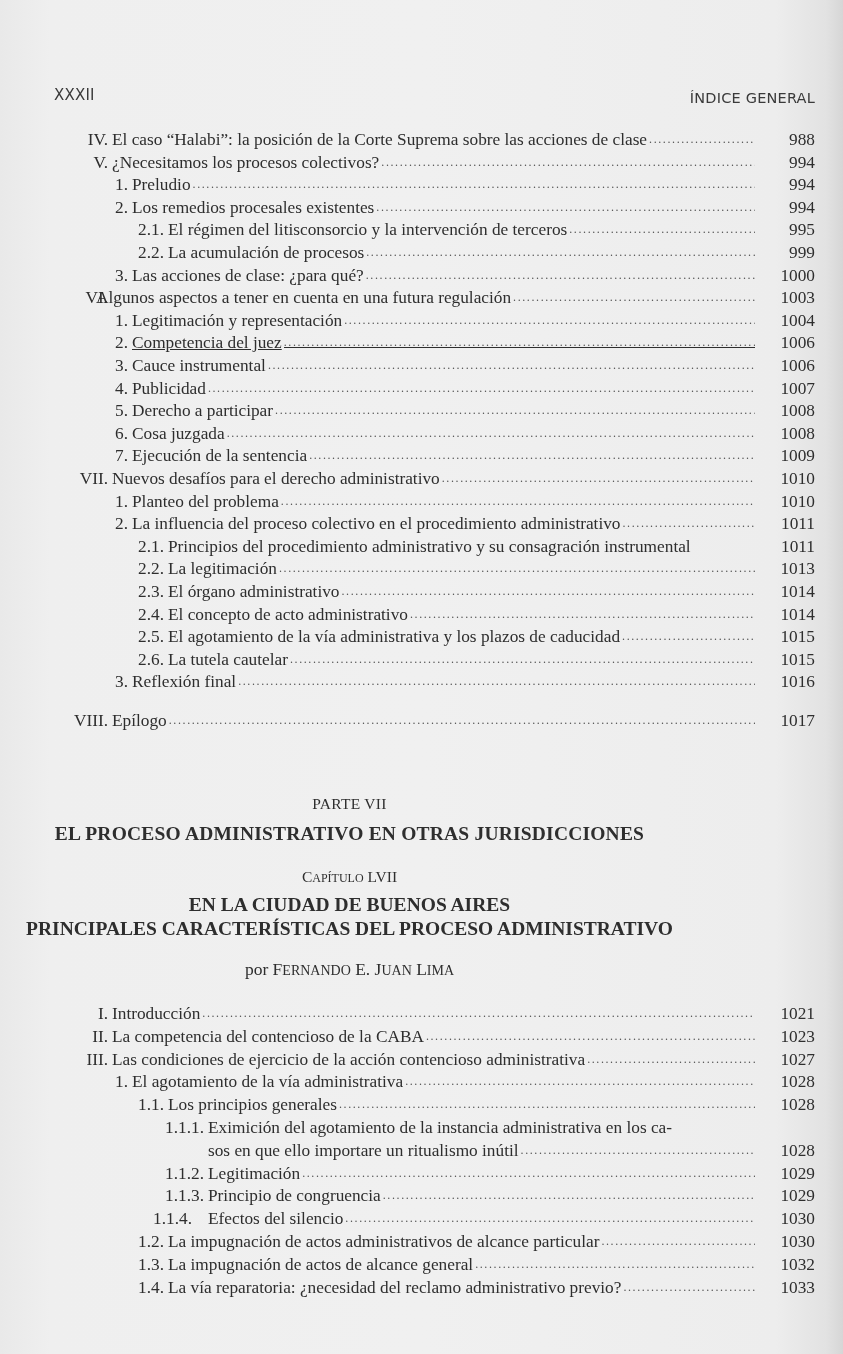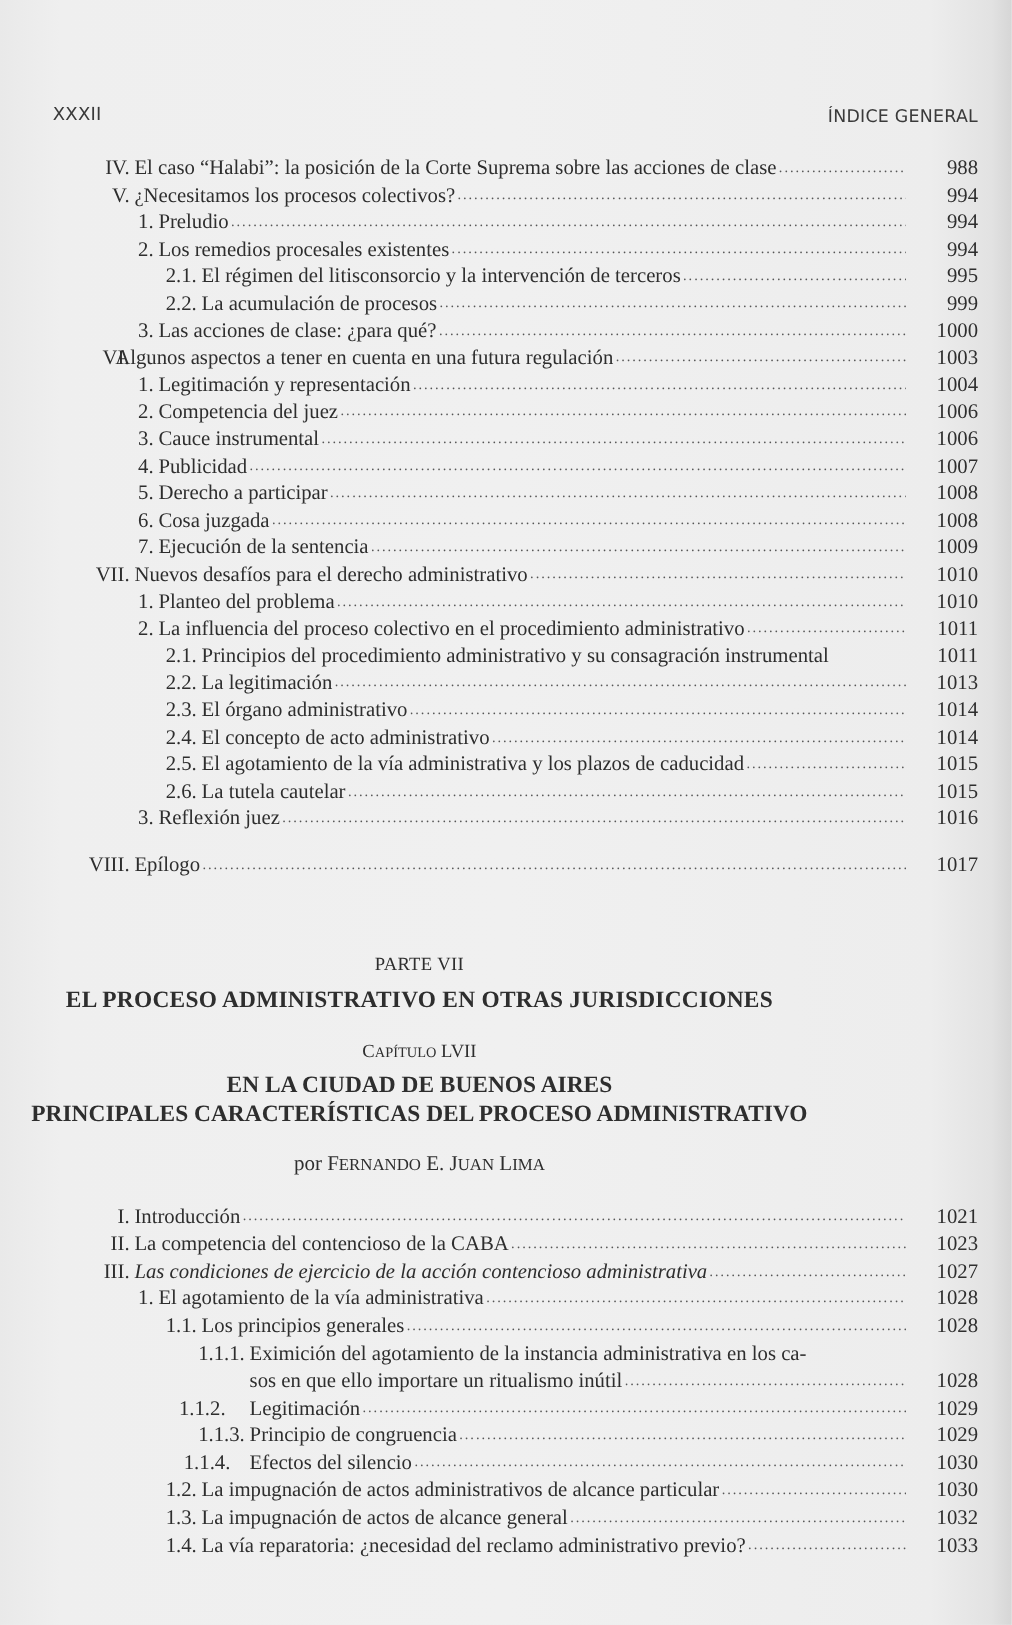--- a/index.html
+++ b/index.html
@@ -18,21 +18,21 @@
     .page {
       position: absolute;
       left: 0; top: 0;
       width: 843px;
       height: 1354px;
       background: linear-gradient(90deg, #e9e9e9 0%, #efefef 6%, #f0f0f0 50%, #ededed 92%, #e2e2e2 98%, #d6d6d6 100%);
     }
     .running-head {
       position: absolute;
       top: 86px;
-      left: 44px;
+      left: 54px;
       right: 28px;
       height: 20px;
       font-family: "DejaVu Sans", "Liberation Sans", sans-serif;
       font-size: 15px;
       color: #3a3a3a;
       letter-spacing: 0.2px;
     }
     .running-head .folio { position: absolute; left: 0; top: 0; }
     .running-head .title { position: absolute; right: 0; top: 4px; font-size: 14.5px; }
 
@@ -176,21 +176,21 @@
       <div class="toc-row" style="top: 308.8px;">
         <span class="num" style="right: 715px;">1.</span>
         <span class="text-wrap" style="left: 132px;">
           <span class="label">Legitimación y representación</span>
           <span class="dots"></span>
         </span>
         <span class="page-no">1004</span>
       </div>
       <div class="toc-row" style="top: 331.4px;">
         <span class="num" style="right: 715px;">2.</span>
-        <span class="text-wrap" style="left: 132px;">
+        <span class="text-wrap" style="left: 132px; text-decoration: underline;">
           <span class="label">Competencia del juez</span>
           <span class="dots"></span>
         </span>
         <span class="page-no">1006</span>
       </div>
       <div class="toc-row" style="top: 354px;">
         <span class="num" style="right: 715px;">3.</span>
         <span class="text-wrap" style="left: 132px;">
           <span class="label">Cauce instrumental</span>
           <span class="dots"></span>
@@ -297,21 +297,21 @@
         <span class="num" style="right: 679px;">2.6.</span>
         <span class="text-wrap" style="left: 168px;">
           <span class="label">La tutela cautelar</span>
           <span class="dots"></span>
         </span>
         <span class="page-no">1015</span>
       </div>
       <div class="toc-row" style="top: 670.4px;">
         <span class="num" style="right: 715px;">3.</span>
         <span class="text-wrap" style="left: 132px;">
-          <span class="label">Reflexión juez</span>
+          <span class="label">Reflexión final</span>
           <span class="dots"></span>
         </span>
         <span class="page-no">1016</span>
       </div>
       <div class="toc-row" style="top: 709px;">
         <span class="num" style="right: 735px;">VIII.</span>
         <span class="text-wrap" style="left: 112px;">
           <span class="label">Epílogo</span>
           <span class="dots"></span>
         </span>
@@ -343,21 +343,21 @@
       <div class="toc-row" style="top: 1024.8px;">
         <span class="num" style="right: 735px;">II.</span>
         <span class="text-wrap" style="left: 112px;">
           <span class="label">La competencia del contencioso de la CABA</span>
           <span class="dots"></span>
         </span>
         <span class="page-no">1023</span>
       </div>
       <div class="toc-row" style="top: 1047.6px;">
         <span class="num" style="right: 735px;">III.</span>
-        <span class="text-wrap" style="left: 112px; font-style: italic;">
+        <span class="text-wrap" style="left: 112px;">
           <span class="label">Las condiciones de ejercicio de la acción contencioso administrativa</span>
           <span class="dots"></span>
         </span>
         <span class="page-no">1027</span>
       </div>
       <div class="toc-row" style="top: 1070.4px;">
         <span class="num" style="right: 715px;">1.</span>
         <span class="text-wrap" style="left: 132px;">
           <span class="label">El agotamiento de la vía administrativa</span>
           <span class="dots"></span>
@@ -382,21 +382,21 @@
       </div>
       <div class="toc-row" style="top: 1138.8px;">
         <span class="num" style="right: 639px;"></span>
         <span class="text-wrap" style="left: 208px;">
           <span class="label">sos en que ello importare un ritualismo inútil</span>
           <span class="dots"></span>
         </span>
         <span class="page-no">1028</span>
       </div>
       <div class="toc-row" style="top: 1161.6px;">
-        <span class="num" style="right: 655px;">1.1.2.</span>
+        <span class="num" style="right: 639px;">1.1.2.</span>
         <span class="text-wrap" style="left: 208px;">
           <span class="label">Legitimación</span>
           <span class="dots"></span>
         </span>
         <span class="page-no">1029</span>
       </div>
       <div class="toc-row" style="top: 1184.4px;">
         <span class="num" style="right: 639px;">1.1.3.</span>
         <span class="text-wrap" style="left: 208px;">
           <span class="label">Principio de congruencia</span>

